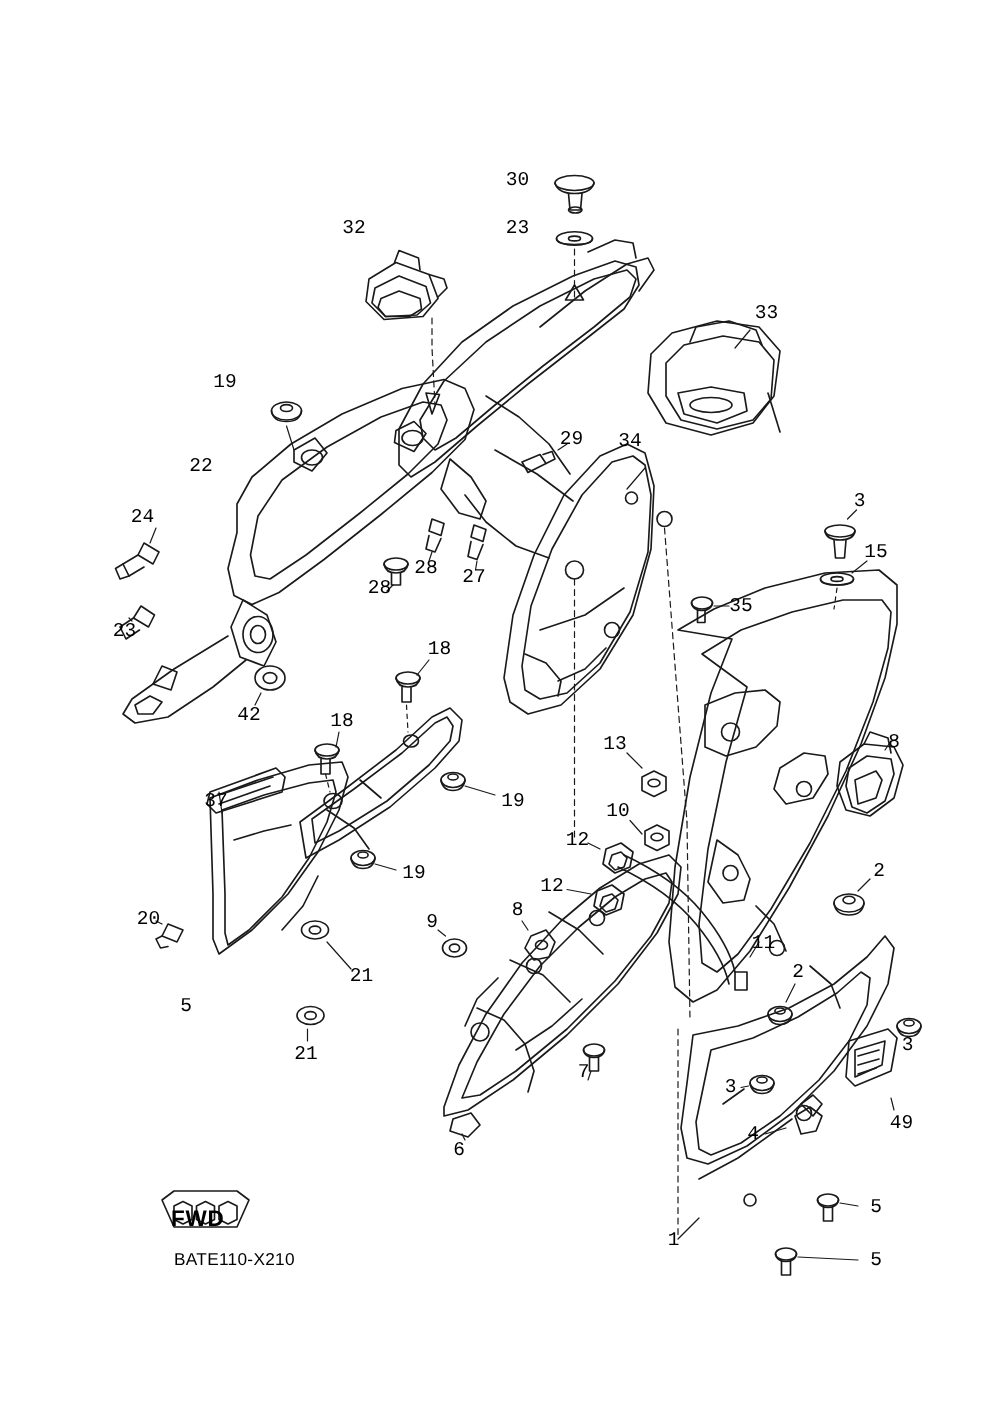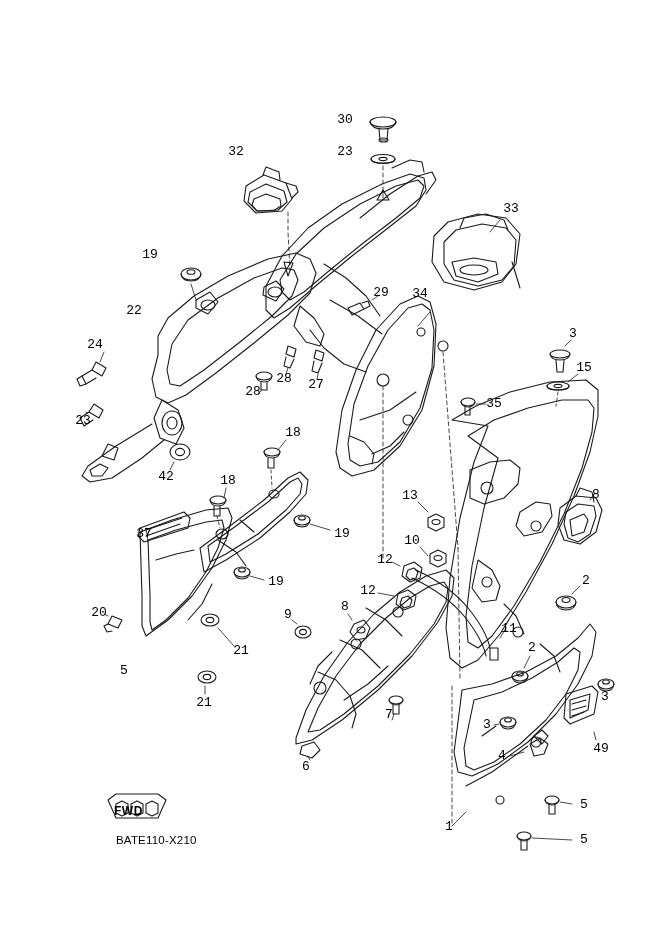--- a/index.html
+++ b/index.html
@@ -38,21 +38,21 @@
   }
   #part-code {
     position: absolute;
     font-size: 11.5px;
     letter-spacing: 0.2px;
     white-space: nowrap;
     font-family: "Liberation Sans", sans-serif;
   }
   #fwd-label {
     position: absolute;
-    font-size: 12px;
+    font-size: 15px;
     font-weight: bold;
     letter-spacing: 0.5px;
     white-space: nowrap;
     font-family: "Liberation Sans", sans-serif;
   }
 </style>
 </head>
 <body>
 
 <div id="diagram-root">

